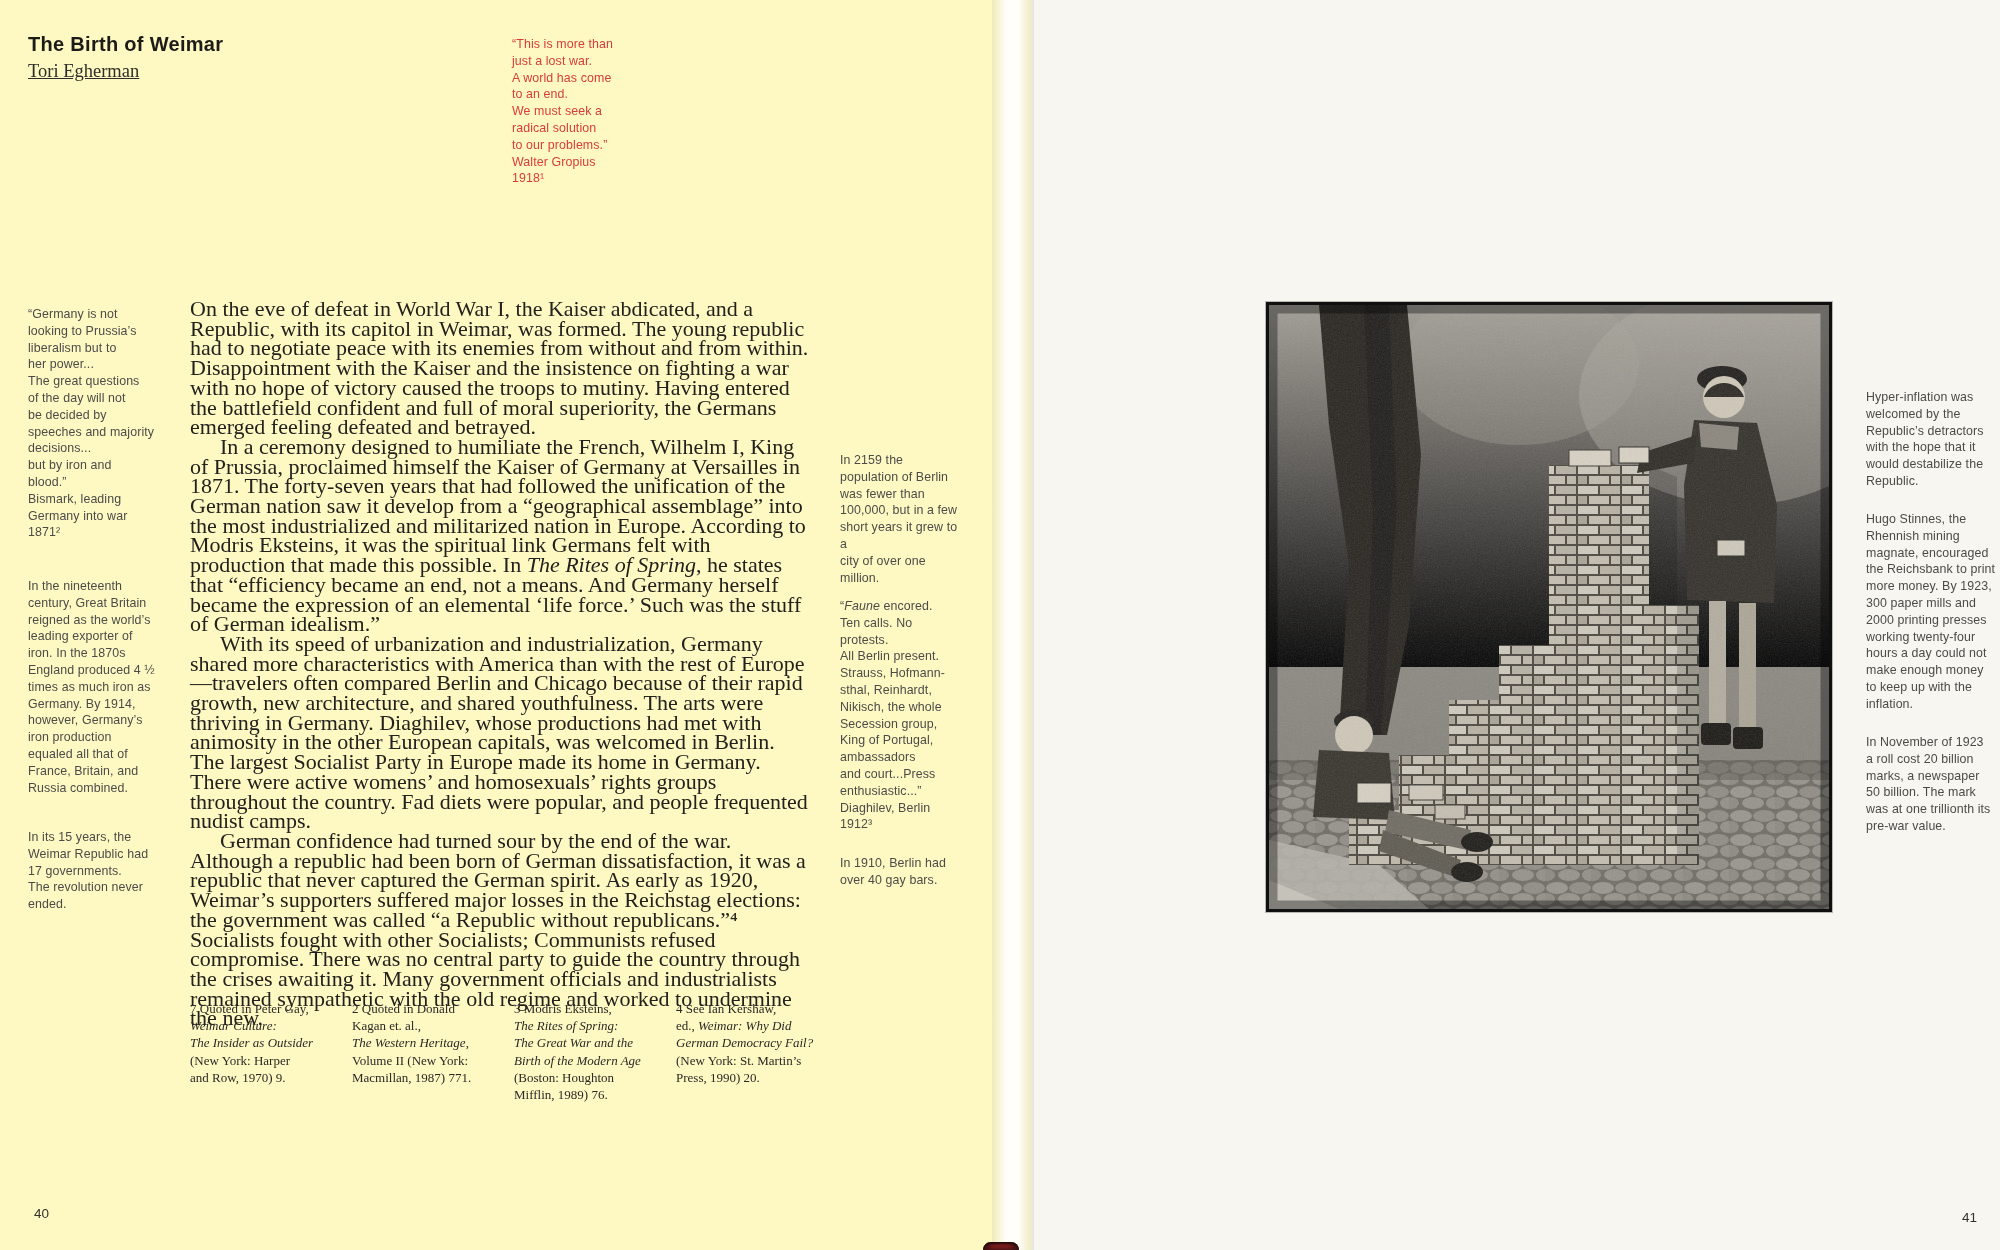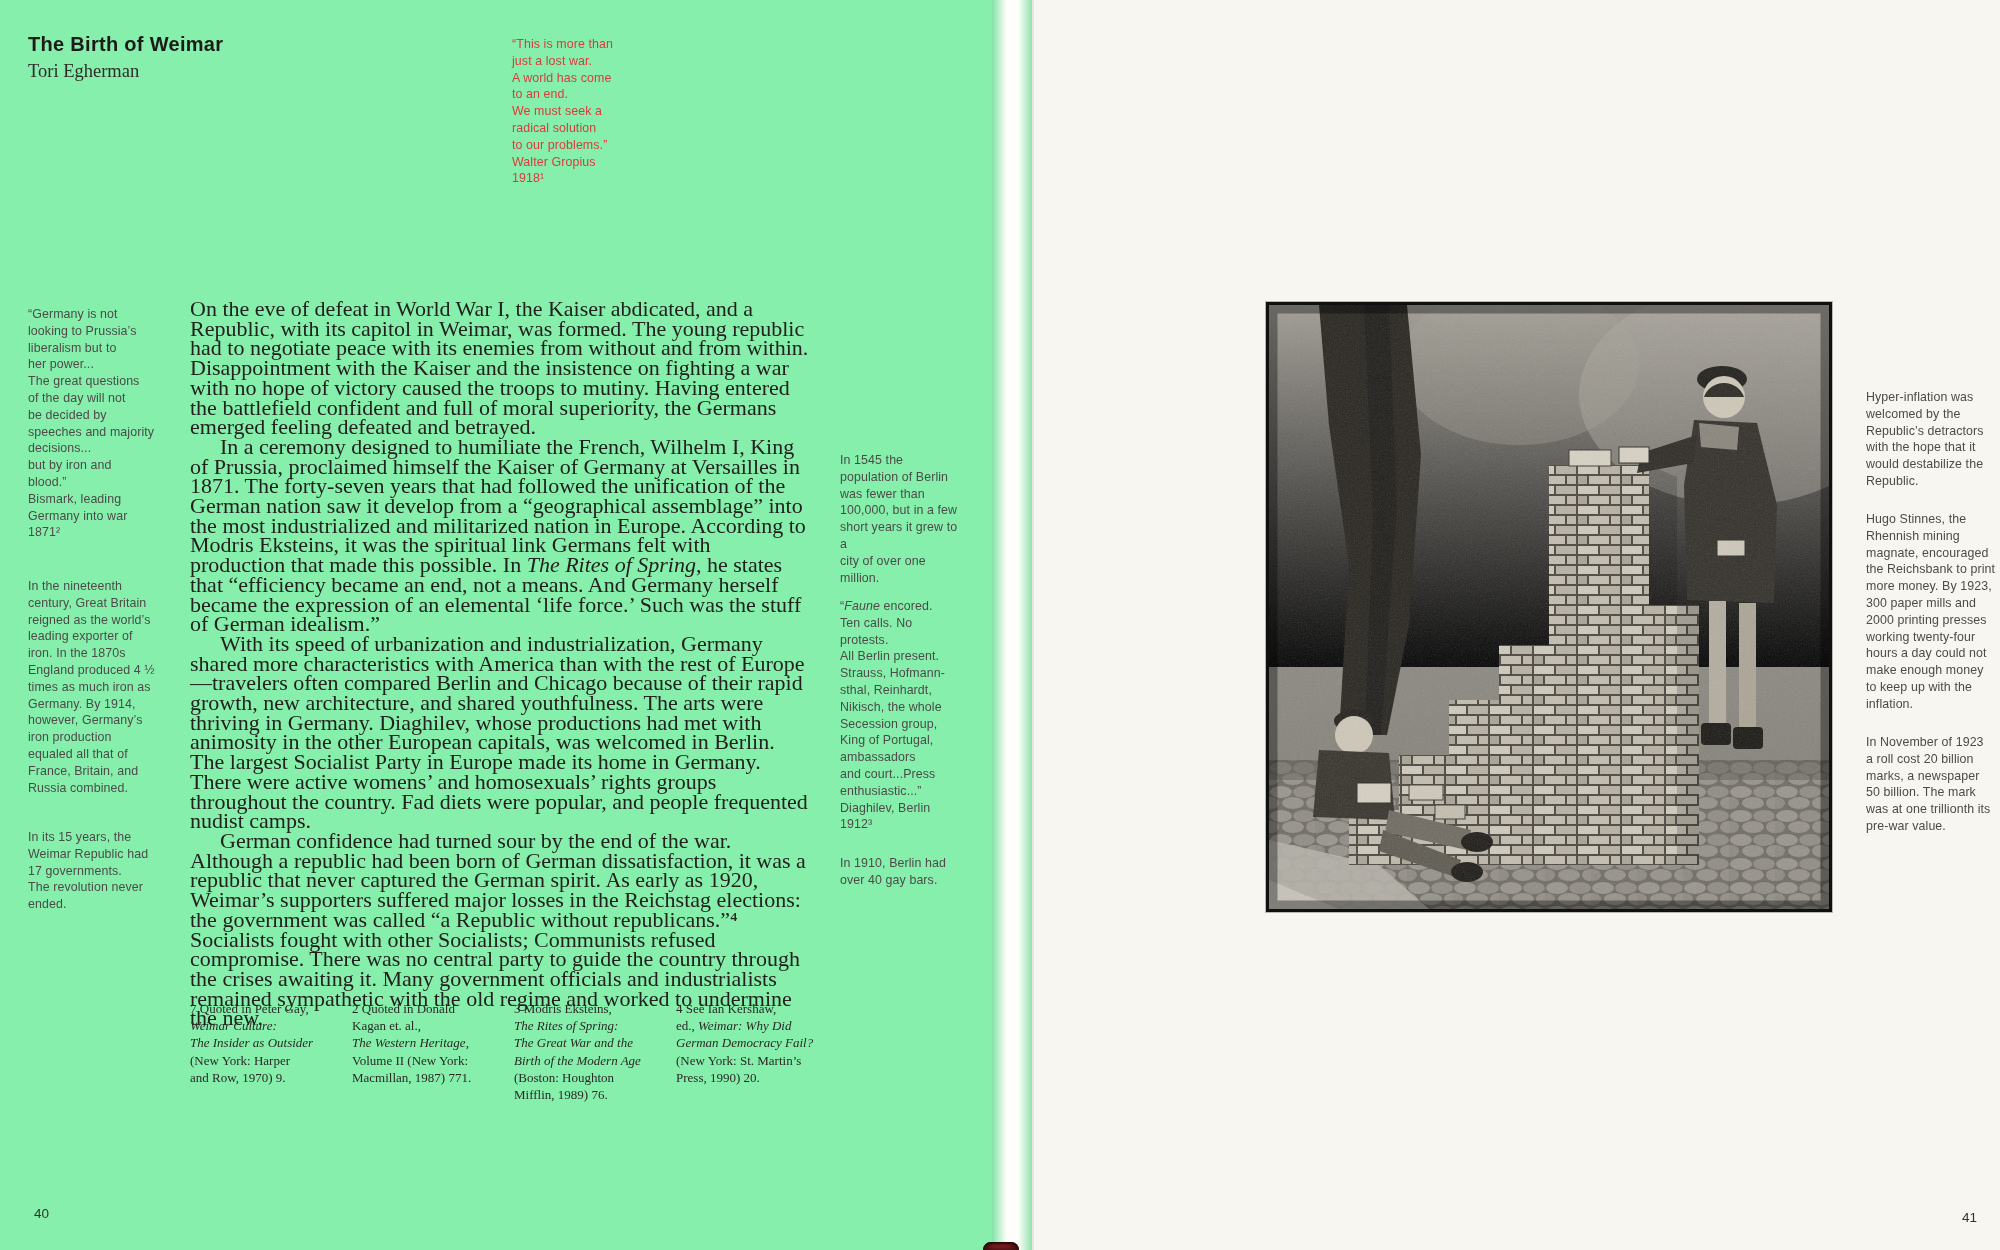--- a/index.html
+++ b/index.html
@@ -1,23 +1,23 @@
 <!DOCTYPE html>
 <html><head>
 <meta charset="utf-8">
 <style>
   html,body{margin:0;padding:0;background:#dddbd6;}
   .spread{position:relative;width:2000px;height:1250px;margin:0 auto;overflow:hidden;
-          background:#86efac;font-family:"Liberation Sans",sans-serif;}
+          background:#fef9c3;font-family:"Liberation Sans",sans-serif;}
   .abs{position:absolute;}
   .page-right-bg{left:1032px;top:0;width:968px;height:1250px;background:#f7f6f1;}
   .gutter{left:992px;top:0;width:42px;height:1250px;
           background:linear-gradient(90deg,rgba(110,105,95,.10),#fffefa 35%,#fffefa 62%,rgba(110,105,95,.12));}
   .title{font-size:20px;font-weight:bold;color:#1c1b18;letter-spacing:.3px;}
-  .author{font-family:"Liberation Serif",serif;font-size:18.5px;color:#2e2c28;}
+  .author{font-family:"Liberation Serif",serif;font-size:18.5px;color:#2e2c28;text-decoration:underline;}
   .note{font-size:12.4px;line-height:16.8px;color:#4c4b48;white-space:pre-line;letter-spacing:.1px;}
   .red-note{color:#d83c3c;}
   .body-col{left:190px;top:299px;width:620px;font-family:"Liberation Serif",serif;
             font-size:22px;line-height:19.7px;color:#23211d;}
   .body-col p{margin:0;}
   .body-col p.indent{text-indent:30px;}
   .fn{font-family:"Liberation Serif",serif;font-size:13px;line-height:17.2px;color:#2b2925;
       white-space:pre-line;width:158px;}
   .it{font-style:italic;}
   .pagenum{font-size:13.5px;color:#34322e;}
@@ -81,21 +81,21 @@
 The revolution never
 ended.</div>
 
   <div class="abs body-col">
     <p><span>On the eve of defeat in World War I, the Kaiser abdicated, and a Republic, with its capitol in Weimar, was formed. The young republic had to negotiate peace with its enemies from without and from within. Disappointment with the Kaiser and the insistence on fighting a war with no hope of victory caused the troops to mutiny. Having entered the battlefield confident and full of moral superiority, the Germans emerged feeling defeated and betrayed.</span></p>
     <p class="indent"><span>In a ceremony designed to humiliate the French, Wilhelm I, King of Prussia, proclaimed himself the Kaiser of Germany at Versailles in 1871. The forty-seven years that had followed the unification of the German nation saw it develop from a “geographical assemblage” into the most industrialized and militarized nation in Europe. According to Modris Eksteins, it was the spiritual link Germans felt with production that made this possible. In </span><span class="it">The Rites of Spring</span><span>, he states that “efficiency became an end, not a means. And Germany herself became the expression of an elemental ‘life force.’ Such was the stuff of German idealism.”</span></p>
     <p class="indent"><span>With its speed of urbanization and industrialization, Germany shared more characteristics with America than with the rest of Europe—travelers often compared Berlin and Chicago because of their rapid growth, new architecture, and shared youthfulness. The arts were thriving in Germany. Diaghilev, whose productions had met with animosity in the other European capitals, was welcomed in Berlin. The largest Socialist Party in Europe made its home in Germany. There were active womens’ and homosexuals’ rights groups throughout the country. Fad diets were popular, and people frequented nudist camps.</span></p>
     <p class="indent"><span>German confidence had turned sour by the end of the war. Although a republic had been born of German dissatisfaction, it was a republic that never captured the German spirit. As early as 1920, Weimar’s supporters suffered major losses in the Reichstag elections: the government was called “a Republic without republicans.”⁴ Socialists fought with other Socialists; Communists refused compromise. There was no central party to guide the country through the crises awaiting it. Many government officials and industrialists remained sympathetic with the old regime and worked to undermine the new.</span></p>
   </div>
 
-  <div class="abs note" style="left:840px;top:452px;width:124px;">In 1545 the
+  <div class="abs note" style="left:840px;top:452px;width:124px;">In 2159 the
 population of Berlin
 was fewer than
 100,000, but in a few
 short years it grew to a
 city of over one
 million.</div>
   <div class="abs note" style="left:840px;top:598px;width:124px;"><span>“</span><span class="it">Faune</span><span> encored.
 Ten calls. No protests.
 All Berlin present.
 Strauss, Hofmann-

